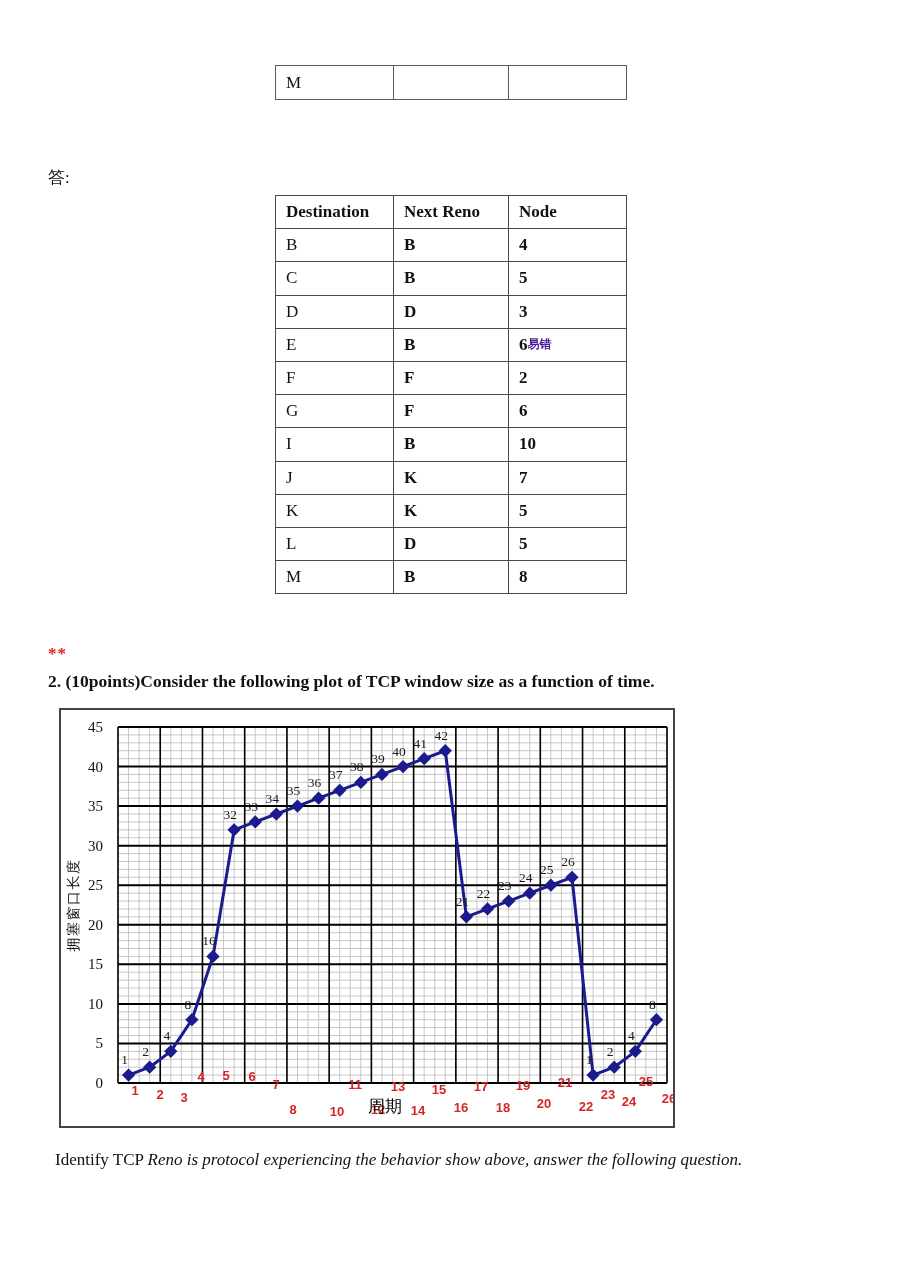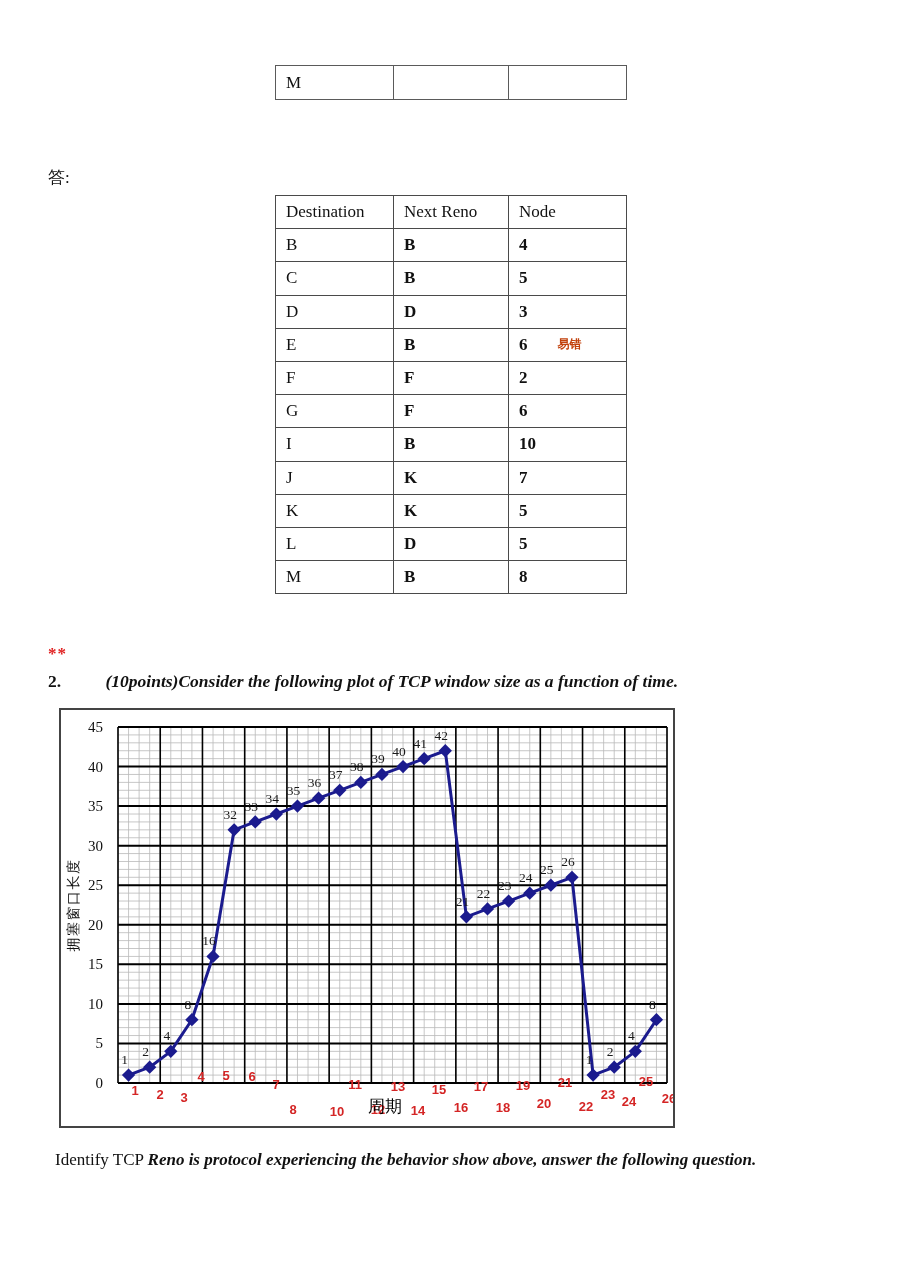--- a/index.html
+++ b/index.html
@@ -10,37 +10,37 @@
   .top-table{position:absolute;left:275px;top:65px;border-collapse:collapse;}
   .top-table td{border:1.4px solid #5a5a5a;height:33px;font-size:17px;padding:0 0 0 10px;vertical-align:middle;}
   .top-table td.c0{width:107px;} .top-table td.c1{width:104px;} .top-table td.c2{width:107px;}
 
   .answer-label{position:absolute;left:48px;top:166px;font-size:17px;}
 
   
   .routing{position:absolute;left:275px;top:195px;border-collapse:collapse;}
   .routing th,.routing td{border:1.4px solid #4a4a4a;height:32.2px;font-size:17px;
       text-align:left;vertical-align:middle;padding:0 0 0 10px;}
-  .routing th{font-weight:normal;}
+  .routing th{font-weight:bold;}
   .routing th.c0,.routing td.c0{width:107px;}
   .routing th.c1,.routing td.c1{width:104px;}
   .routing th.c2,.routing td.c2{width:107px;}
   .routing td.c1,.routing td.c2{font-weight:bold;}
-  .note{color:#c2410c;font-family:"Liberation Sans","DejaVu Sans",sans-serif;
-        font-size:12px;font-weight:bold;margin-left:30px;position:relative;top:-2px;}
+  .note{color:#4c1d95;font-family:"Liberation Sans","DejaVu Sans",sans-serif;
+        font-size:12px;font-weight:bold;margin-left:0;position:relative;top:-2px;}
 
   .marker{position:absolute;left:48px;top:644px;color:#e02020;font-weight:bold;font-size:17px;letter-spacing:1px;}
 
   .question{position:absolute;left:48px;top:671px;font-size:17.5px;font-weight:bold;width:830px;}
-  .question .qtext{font-style:italic;margin-left:40px;}
+  .question .qtext{}
 
   .chart-frame{position:absolute;left:59px;top:708px;width:616px;height:420px;background:#fff;}
 
   .footer{position:absolute;left:55px;top:1146px;width:810px;font-size:17px;line-height:28px;}
-  .footer .intro-bold{font-weight:bold;font-style:italic;text-align:right;}
+  .footer .intro-bold{font-weight:normal;font-style:italic;text-align:right;}
   .footer .item{margin-left:133px;font-weight:bold;font-style:italic;}
   .footer .item .ilabel{margin-right:16px;}
 </style>
 </head>
 <body>
 
 <table class="top-table">
   <tbody>
       <tr id="top-table-row">
         <td class="c0">M</td>

